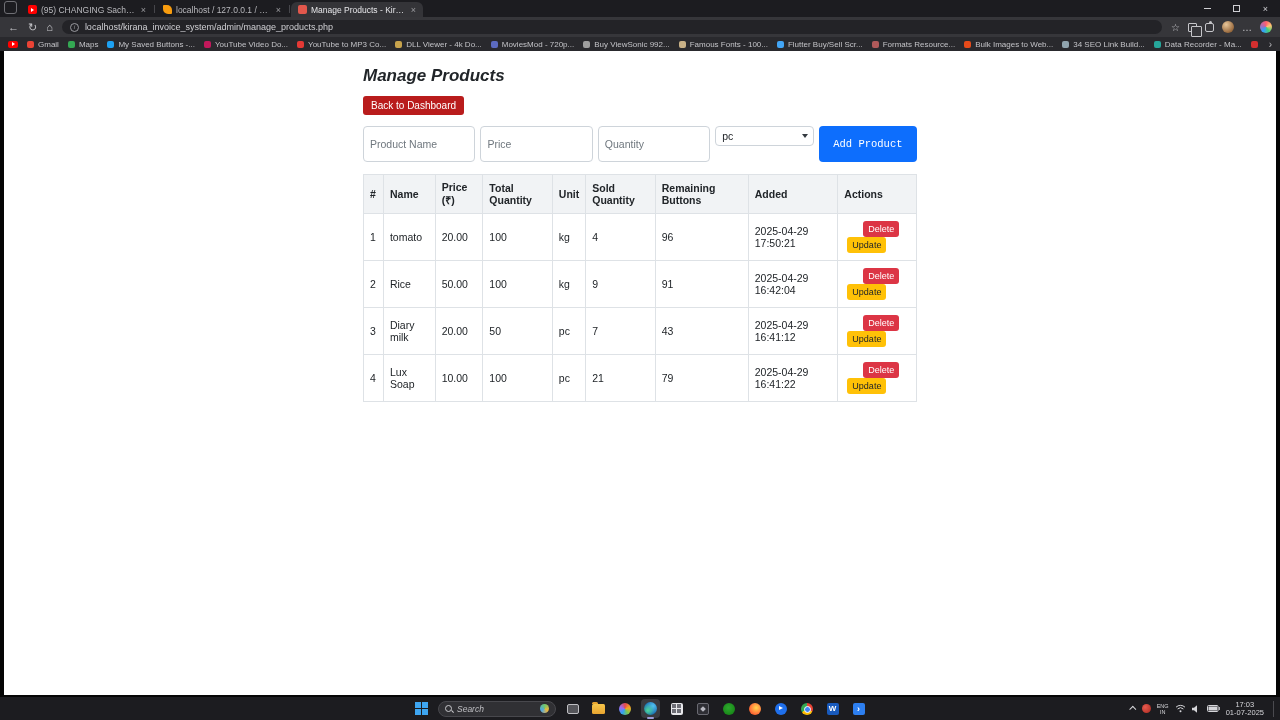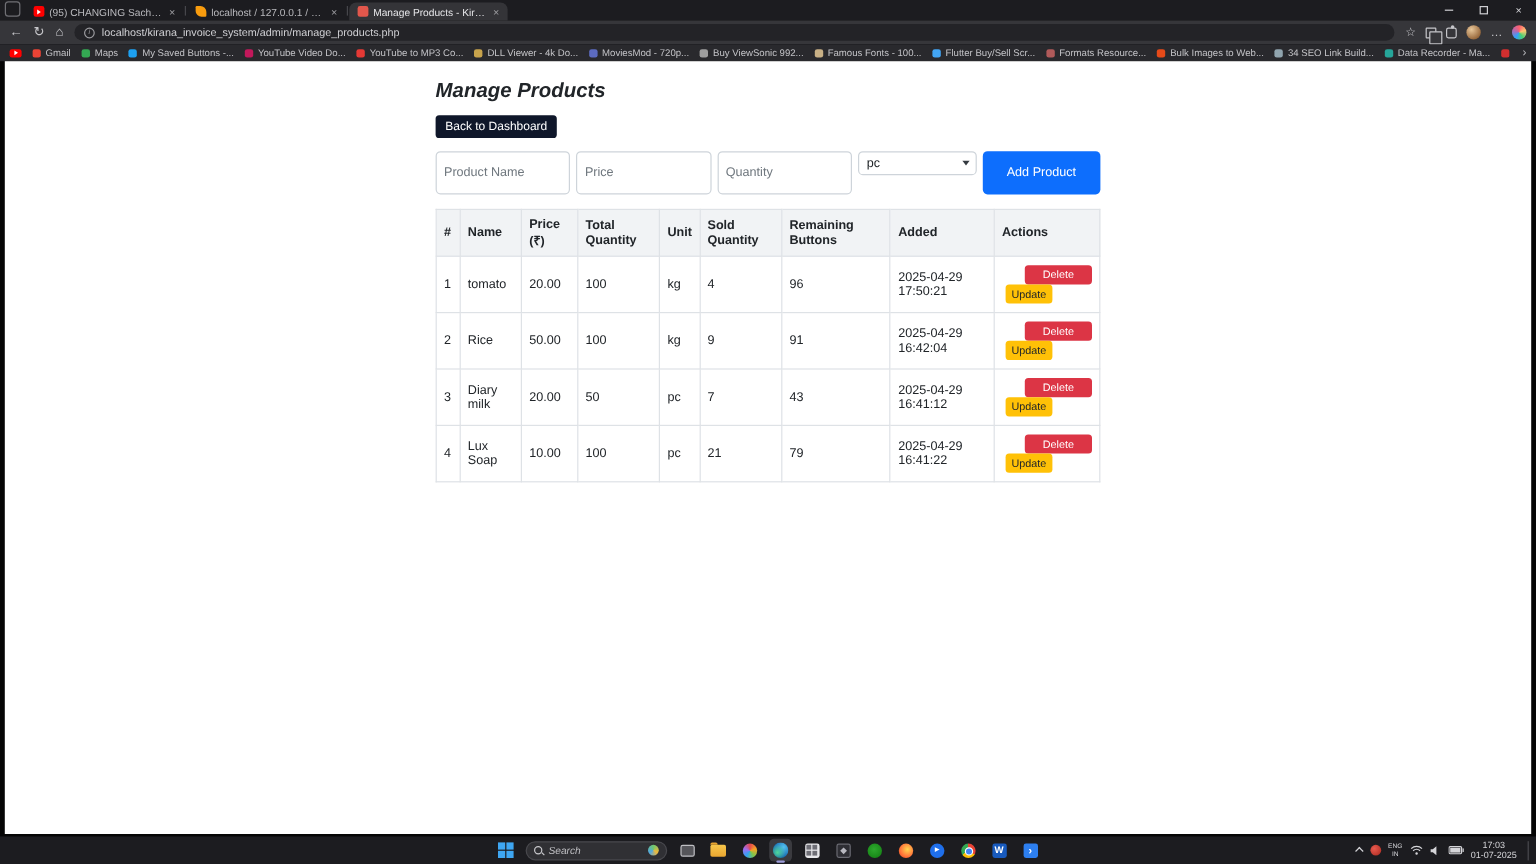--- a/index.html
+++ b/index.html
@@ -44,33 +44,33 @@
   .bm-yt::after { content:""; position:absolute; left:3.5px; top:1.5px; border-left:3px solid #fff; border-top:2px solid transparent; border-bottom:2px solid transparent; }
   .bookmark { display:flex; align-items:center; gap:4px; flex:0 0 auto; }
   .bm-ico { width:7px; height:7px; border-radius:2px; flex:0 0 auto; }
   .bm-label { font-size:8px; color:#c3c3c7; white-space:nowrap; }
   .bm-overflow { margin-left:auto; color:#b5b5b9; font-size:10px; }
 
   
   .page { position:absolute; top:51px; left:4px; width:1272px; height:644px; background:#fff; }
   .container { width:554px; margin:15px auto 0; }
   .page-title { font-size:17px; font-weight:700; color:#212529; margin-bottom:9px;font-style:italic; }
-  .btn-back { display:inline-block; background:#0f172a; color:#fff; font-size:10px; border:none; border-radius:3px; padding:4px 8px; font-family:inherit; }
+  .btn-back { display:inline-block; background:#b91c1c; color:#fff; font-size:10px; border:none; border-radius:3px; padding:4px 8px; font-family:inherit; }
   .form-row { display:flex; gap:5px; margin-top:11px; }
   .form-row input { flex:1; min-width:0; height:36px; border:1px solid #ced4da; border-radius:4px; padding:0 6px; font-size:10.5px; color:#212529; font-family:inherit; }
   .form-row input::placeholder { color:#6f777e; }
   .select-wrap { flex:1; position:relative; }
   .select-wrap select { width:100%; height:20px; border:1px solid #ced4da; border-radius:4px; padding:0 6px; font-size:10.5px; color:#212529; background:#fff; appearance:none; -webkit-appearance:none; font-family:inherit; }
   .select-caret { position:absolute; right:6px; top:8px; border-left:3.5px solid transparent; border-right:3.5px solid transparent; border-top:4px solid #343a40; pointer-events:none; }
-  .btn-add { flex:1; background:#0d6efd; color:#fff; border:none; border-radius:4px; font-size:10.5px; font-family:Liberation Sans, sans-serif; }
+  .btn-add { flex:1; background:#0d6efd; color:#fff; border:none; border-radius:4px; font-size:10.5px; font-family:Liberation Mono, monospace; }
   table.products { width:100%; border-collapse:collapse; margin-top:12px; }
   .products th, .products td { border:1px solid #dee2e6; text-align:left; font-size:10.5px; color:#212529; padding:4px 6px; }
   .products thead th { background:#f1f3f5; font-weight:700; padding:6px 6px; }
   .products tbody td { padding:7px 6px; }
-  .btn-del { background:#dc3545; color:#fff; border:none; border-radius:3px; font-size:9px; padding:3px 15px; font-family:inherit;margin-left:19px; }
+  .btn-del { background:#dc3545; color:#fff; border:none; border-radius:3px; font-size:9px; padding:3px 5px; font-family:inherit;margin-left:19px; }
   .btn-upd { background:#ffc107; color:#212529; border:none; border-radius:3px; font-size:9px; padding:3px 5px; margin-left:3px; font-family:inherit; }
 
   
   .taskbar { position:absolute; left:0; bottom:0; width:1280px; height:23px; background:#1c1c20; display:flex; align-items:center; justify-content:center; gap:7px; }
   .win-logo { width:13px; height:13px; display:grid; grid-template-columns:6px 6px; grid-template-rows:6px 6px; gap:1px; }
   .win-logo span { background:#3ea6f2; }
   .search-pill { width:118px; height:16px; border-radius:8px; background:#303034; border:1px solid #48484d; display:flex; align-items:center; padding:0 6px; gap:5px; }
   .mag-ic { width:7px; height:7px; border:1.2px solid #c9c9cd; border-radius:50%; position:relative; flex:0 0 auto; }
   .mag-ic::after { content:""; position:absolute; left:5px; top:5px; width:3px; height:1.2px; background:#c9c9cd; transform:rotate(45deg); }
   .search-text { font-size:8.5px; color:#bfbfc3; flex:1;font-style:italic; }

